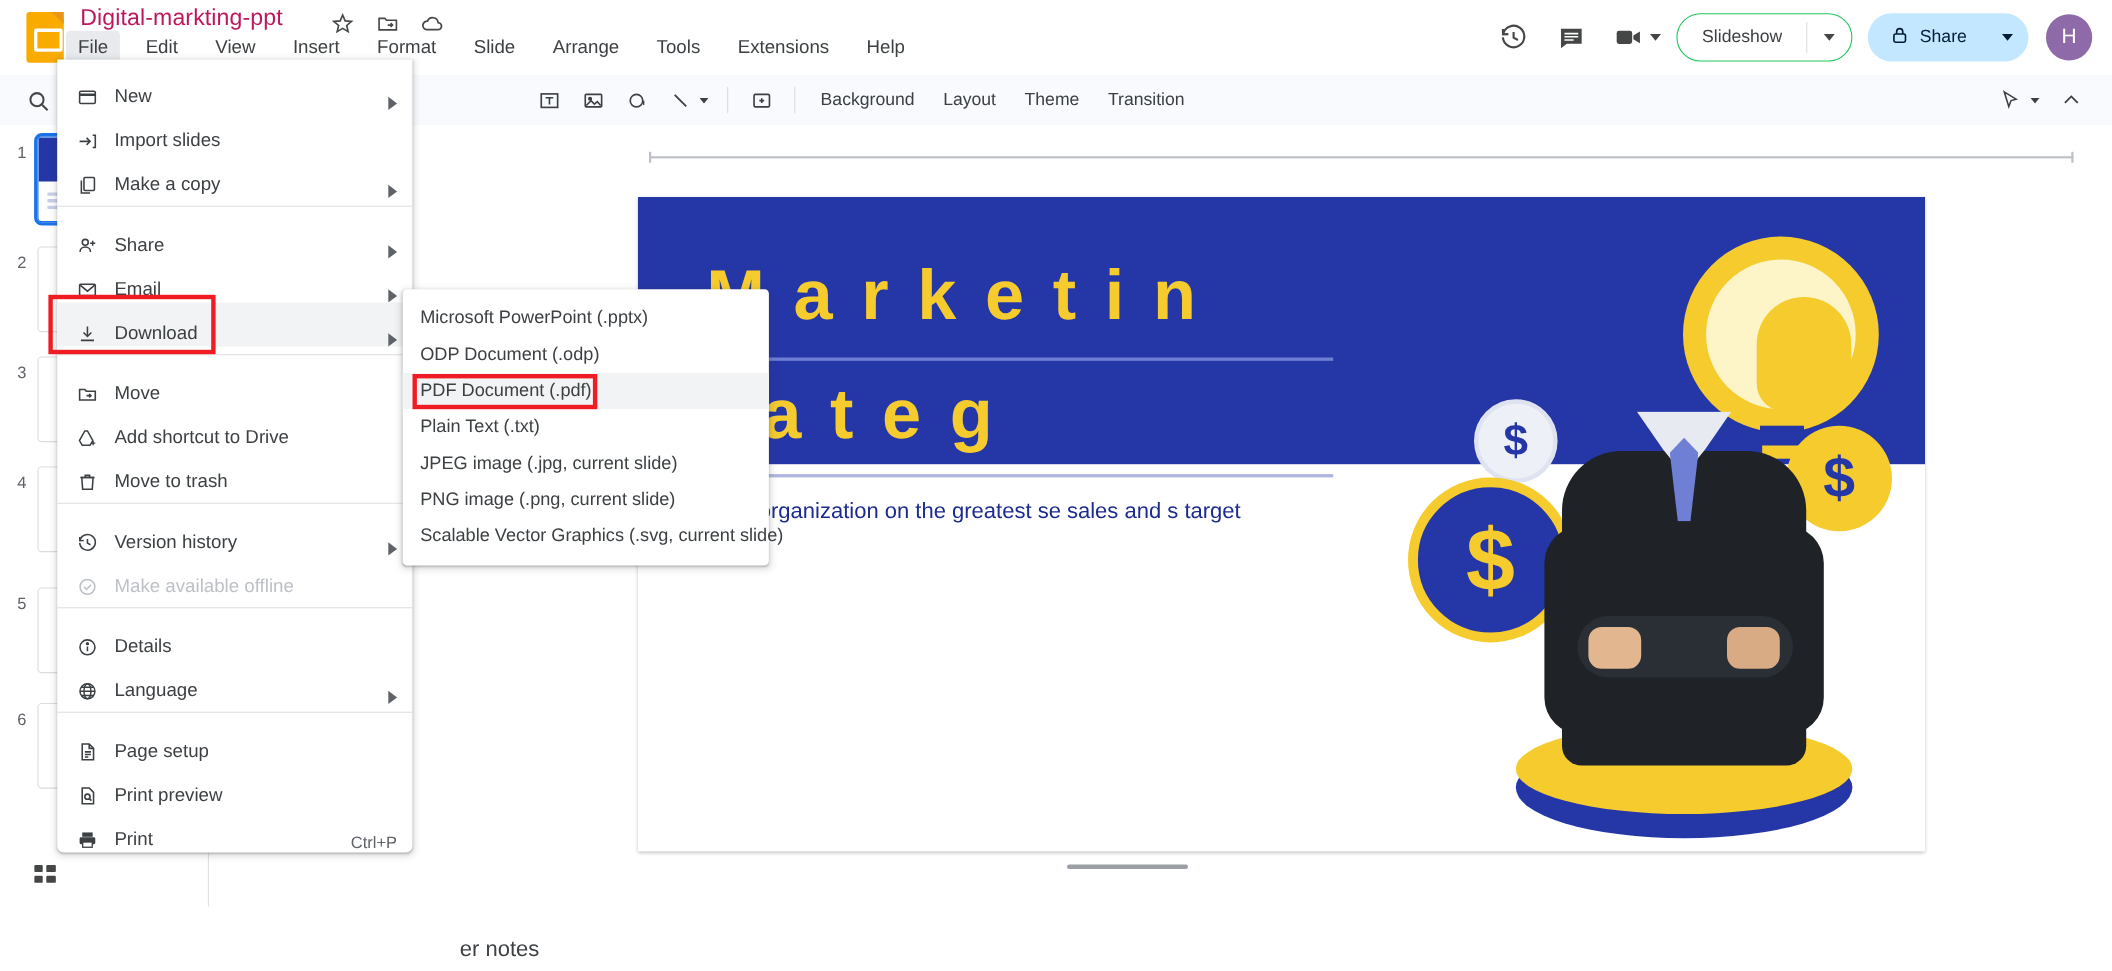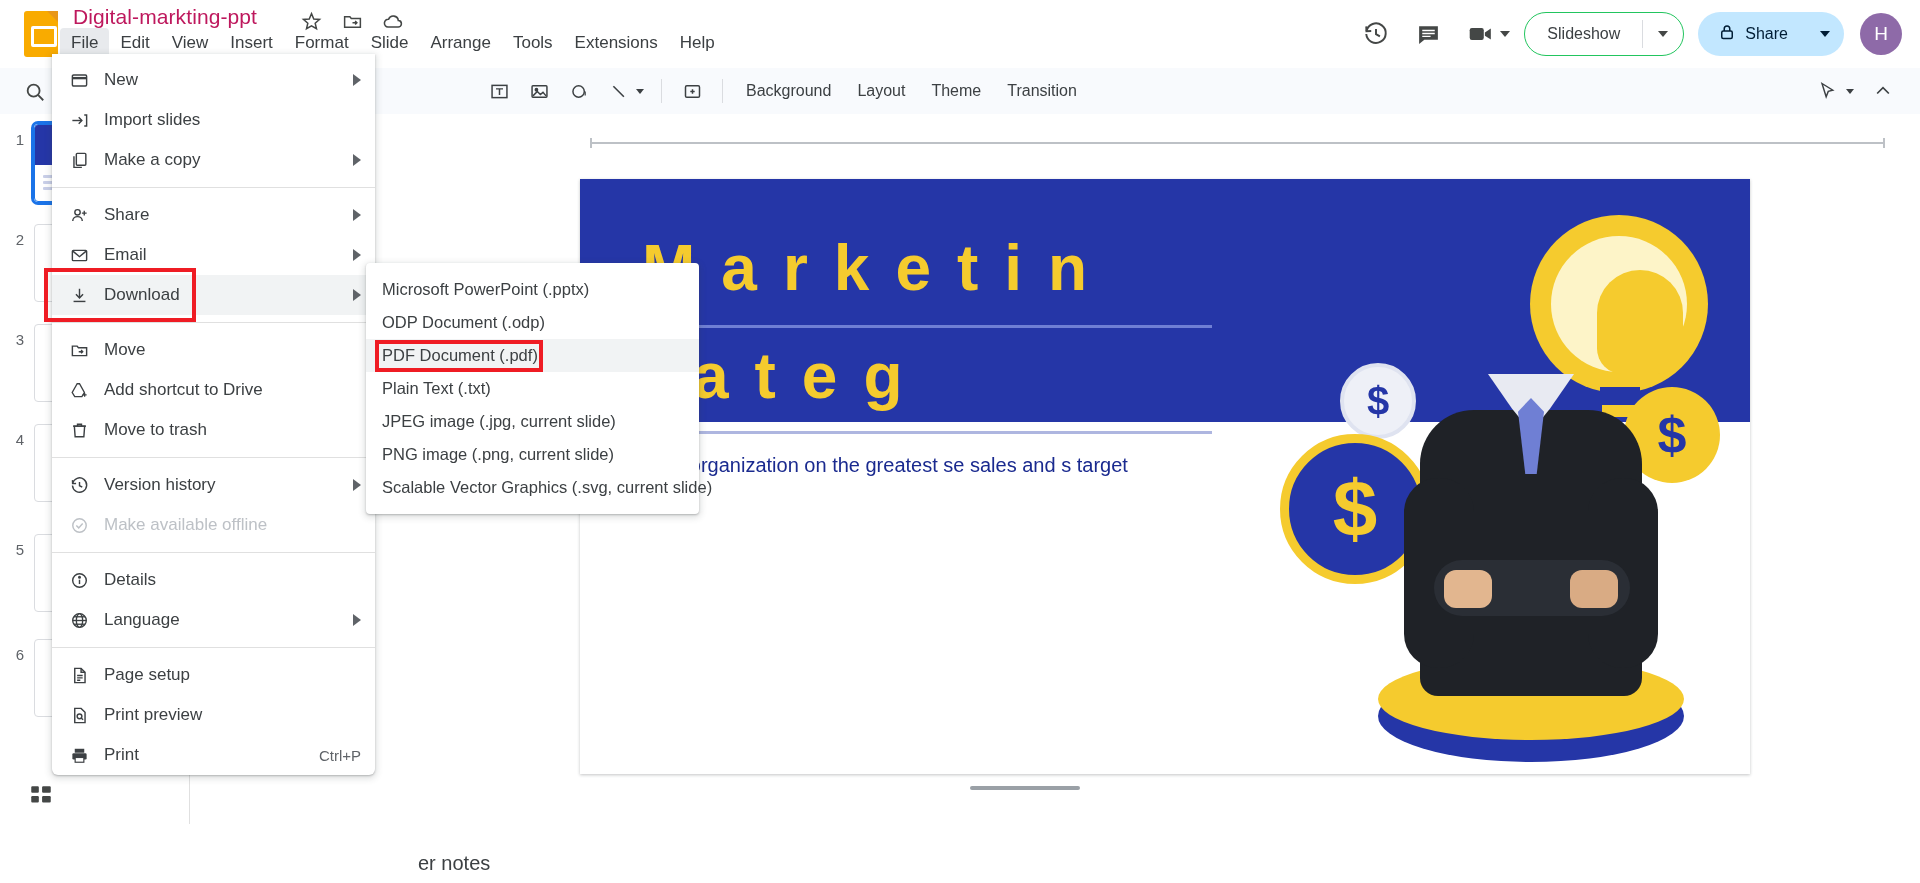--- a/index.html
+++ b/index.html
@@ -16,21 +16,21 @@
   .app-logo { position:absolute; left:20px; top:8px; width:44px; height:52px; }
   .logo-shape { width:34px; height:46px; background:#F9AB00; border-radius:3px 8px 3px 3px; position:relative; margin-left:4px; margin-top:3px;}
   .logo-shape::after{ content:""; position:absolute; left:7px; top:15px; width:20px; height:15px; border:3px solid #fff; border-radius:2px; background:#F9AB00;}
   .logo-fold{ position:absolute; right:0; top:0; width:0; height:0; border-left:11px solid transparent; border-top:11px solid #E8971A;}
 
   .doc-title { position:absolute; left:73px; top:5px; font-size:21px; color:#be185d; font-weight:400; letter-spacing:.1px; white-space:nowrap;}
   .title-icons { position:absolute; left:300px; top:10px; display:flex; gap:19px; align-items:center;}
   .ticon { width:22px; height:22px; color:#444746; display:flex; align-items:center; justify-content:center; cursor:pointer;}
   .ticon svg{ display:block; }
 
-  .menubar { position:absolute; left:60px; top:28px; display:flex; align-items:flex-end; height:30px; gap:0px; }
+  .menubar { position:absolute; left:60px; top:28px; display:flex; align-items:flex-end; height:30px; gap:12px; }
   .menu-item { font-size:17px; color:#3c4043; padding:4px 11px; border-radius:4px; cursor:pointer; line-height:22px; white-space:nowrap;}
   .menu-item.active { background:#e8eaed; }
 
   .top-right { position:absolute; right:0; top:0; height:68px; display:flex; align-items:center; gap:0px; padding-right:18px;}
   .tr-icon { width:44px; height:44px; border-radius:50%; display:flex; align-items:center; justify-content:center; color:#444746; cursor:pointer; margin:0 4px;}
   .caret-sm { width:0;height:0;border-left:5px solid transparent;border-right:5px solid transparent;border-top:6px solid #444746; margin-left:-6px; margin-right:6px; cursor:pointer;}
 
   .slideshow-grp { display:flex; align-items:center; border:1px solid #22c55e; border-radius:22px; height:44px; margin-left:8px; overflow:hidden; }
   .slideshow-btn { padding:0 22px; font-size:16px; color:#3c4043; height:44px; display:flex; align-items:center; cursor:pointer; font-weight:500;}
   .slideshow-div { width:1px; height:28px; background:#dadce0;}
@@ -105,21 +105,21 @@
   .slide-handle { position:absolute; left:780px; top:672px; width:110px; height:4px; background:#9aa0a6; border-radius:2px;}
   .notes-text { position:absolute; left:228px; bottom:8px; font-size:20px; color:#3c4043;}
 
   
   .menu-panel {
     position:absolute; left:52px; top:54px; width:323px;
     background:#fff; border-radius:0 0 6px 6px;
     box-shadow:0 2px 6px 2px rgba(60,64,67,.15), 0 1px 2px rgba(60,64,67,.3);
     padding:6px 0 0 0; z-index:60;
   }
-  .mi { position:relative; display:flex; align-items:center; height:40px; padding:0 14px 0 18px; cursor:pointer; }
+  .mi { position:relative; display:flex; align-items:flex-end; height:40px; padding:0 14px 0 18px; cursor:pointer; }
   .mi.hl { background:#f1f3f4; }
   .mi.disabled { cursor:default; }
   .mi-ic { width:26px; height:24px; display:flex; align-items:center; justify-content:flex-start; color:#3c4043; flex:0 0 34px;}
   .mi.disabled .mi-ic { color:#bdc1c6;}
   .mi-lbl { font-size:17px; color:#3c4043; line-height:24px; white-space:nowrap;}
   .mi.disabled .mi-lbl{ color:#bdc1c6;}
   .mi-sh { margin-left:auto; font-size:15px; color:#5f6368; padding-left:20px;}
   .mi-arrow { margin-left:auto; width:0;height:0;border-top:6px solid transparent;border-bottom:6px solid transparent;border-left:8px solid #5f6368;}
   .mdiv { height:1px; background:#e0e0e0; margin:7px 0; }
 

